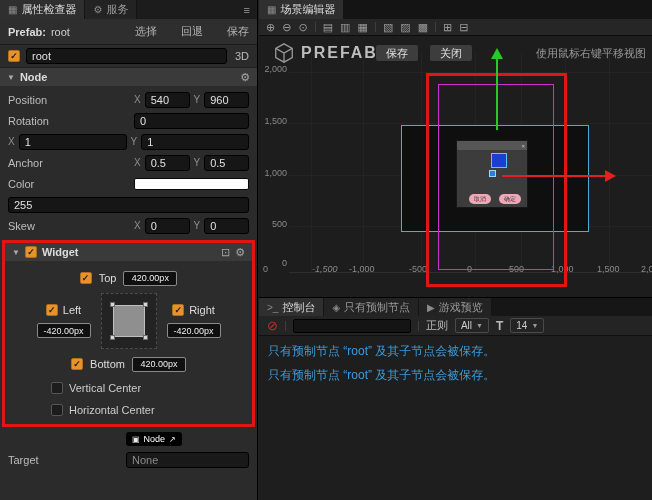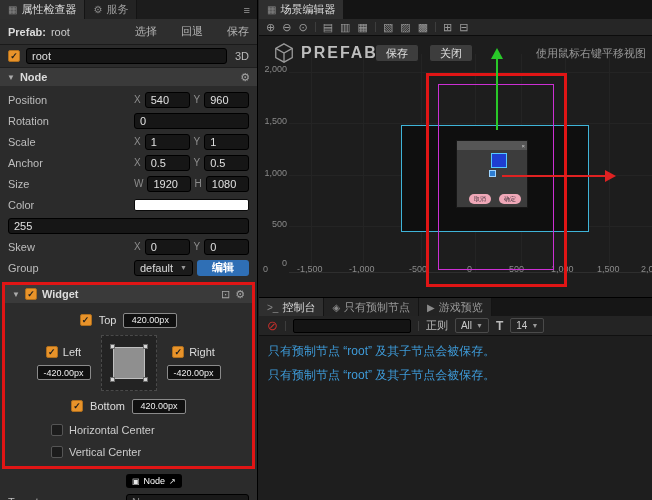--- a/index.html
+++ b/index.html
@@ -204,74 +204,54 @@
           <input class="inp" value="960" style="">
         </span>
       </div>
       <div class="prow">
         <span class="plabel">Rotation</span>
         <span class="pfields">
           <input class="inp" value="0" style="">
         </span>
       </div>
       <div class="prow">
-        <span class="plabel">Scale</span>
         <span class="pfields">
           <span class="k">X</span>
           <input class="inp" value="1" style="">
           <span class="k">Y</span>
           <input class="inp" value="1" style="">
         </span>
       </div>
       <div class="prow">
         <span class="plabel">Anchor</span>
         <span class="pfields">
           <span class="k">X</span>
           <input class="inp" value="0.5" style="">
           <span class="k">Y</span>
           <input class="inp" value="0.5" style="">
         </span>
       </div>
       <div class="prow">
-        <span class="plabel">Size</span>
-        <span class="pfields">
-          <span class="k">W</span>
-          <input class="inp" value="1920" style="">
-          <span class="k">H</span>
-          <input class="inp" value="1080" style="">
-        </span>
-      </div>
-      <div class="prow">
         <span class="plabel">Color</span>
         <span class="pfields">
           <span class="swatch"></span>
         </span>
       </div>
       <div class="prow">
         <span class="pfields">
           <input class="inp" value="255" style="">
         </span>
       </div>
       <div class="prow">
         <span class="plabel">Skew</span>
         <span class="pfields">
           <span class="k">X</span>
           <input class="inp" value="0" style="">
           <span class="k">Y</span>
           <input class="inp" value="0" style="">
-        </span>
-      </div>
-      <div class="prow">
-        <span class="plabel">Group</span>
-        <span class="pfields">
-          <span class="sel">
-            <span>default</span>
-            <span class="car">▼</span>
-          </span>
-          <button class="btn-edit">编辑</button>
         </span>
       </div>
     </div>
 
     <div class="widget-sec">
       <div class="sec-hdr">
         <span class="car">▼</span>
         <span class="chk on">
             <i>✓</i>
           </span>
@@ -319,27 +299,27 @@
           <span class="chk on">
               <i>✓</i>
             </span>
           <span class="wlabel">Bottom</span>
           <input class="wval" value="420.00px" style="">
         </div>
         <div class="wcenterrow">
           <span class="chk off">
               <i>✓</i>
             </span>
-          <span>Horizontal Center</span>
+          <span>Vertical Center</span>
         </div>
         <div class="wcenterrow">
           <span class="chk off">
               <i>✓</i>
             </span>
-          <span>Vertical Center</span>
+          <span>Horizontal Center</span>
         </div>
       </div>
     </div>
 
     <div class="node-badge">
       <span class="nic">▣</span>
       <span>Node</span>
       <span class="nic">↗</span>
     </div>
 
@@ -394,21 +374,21 @@
 
       <div class="ruler-y">
         <span style="left:2px;top:28px;">2,000</span>
         <span style="left:2px;top:80px;">1,500</span>
         <span style="left:2px;top:132px;">1,000</span>
         <span style="left:2px;top:183px;">500</span>
         <span style="left:2px;top:222px;">0</span>
       </div>
       <div class="ruler-x">
         <span style="left:4px;">0</span>
-        <span style="left:38px;">-1,500</span>
+        <span style="left:53px;font-style:italic;">-1,500</span>
         <span style="left:90px;">-1,000</span>
         <span style="left:150px;">-500</span>
         <span style="left:208px;">0</span>
         <span style="left:250px;">500</span>
         <span style="left:292px;">1,000</span>
         <span style="left:338px;">1,500</span>
         <span style="left:382px;">2,0</span>
       </div>
 
       <div class="logo-wrap">

